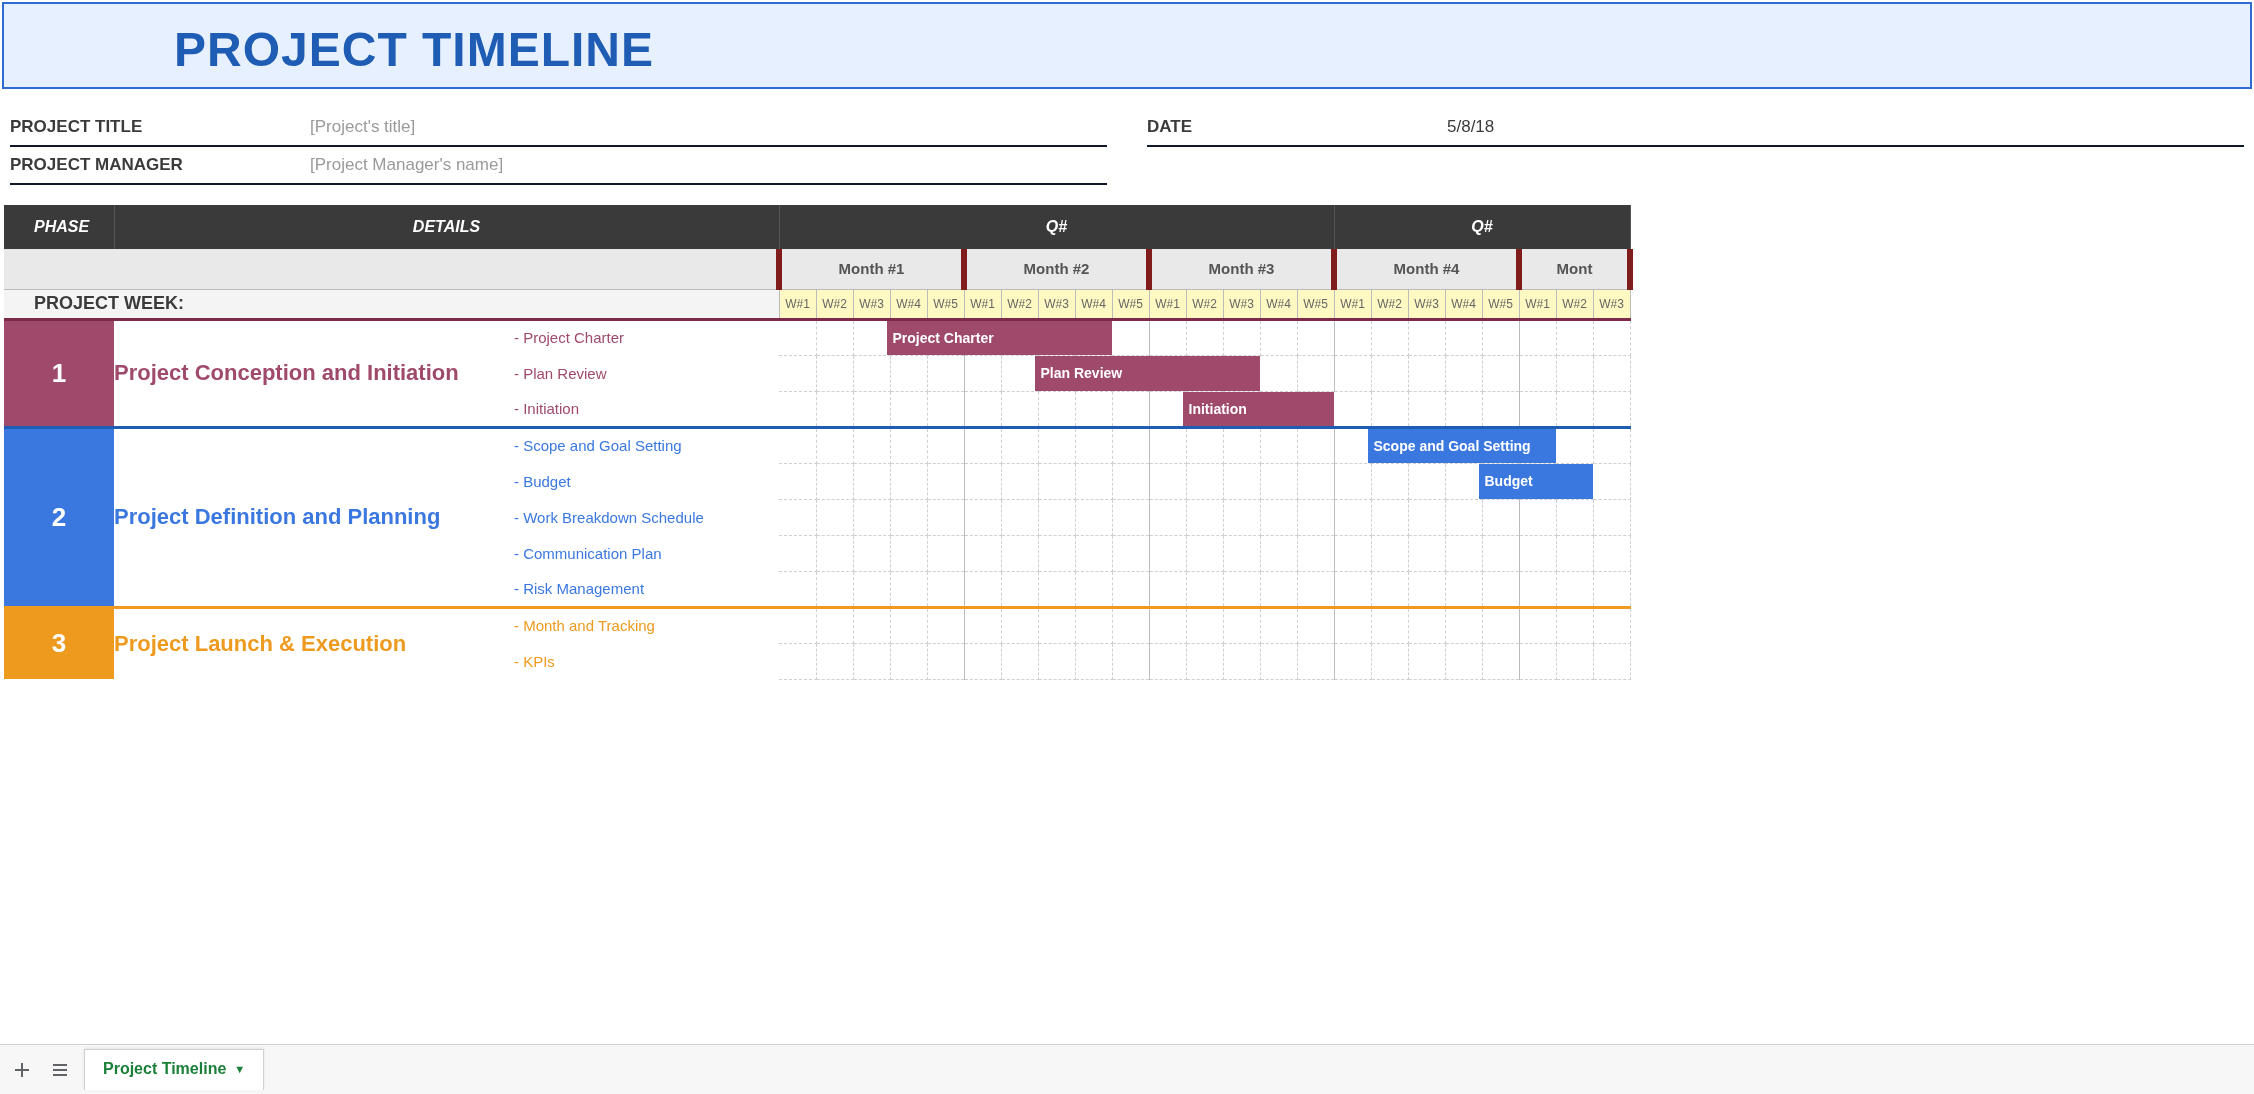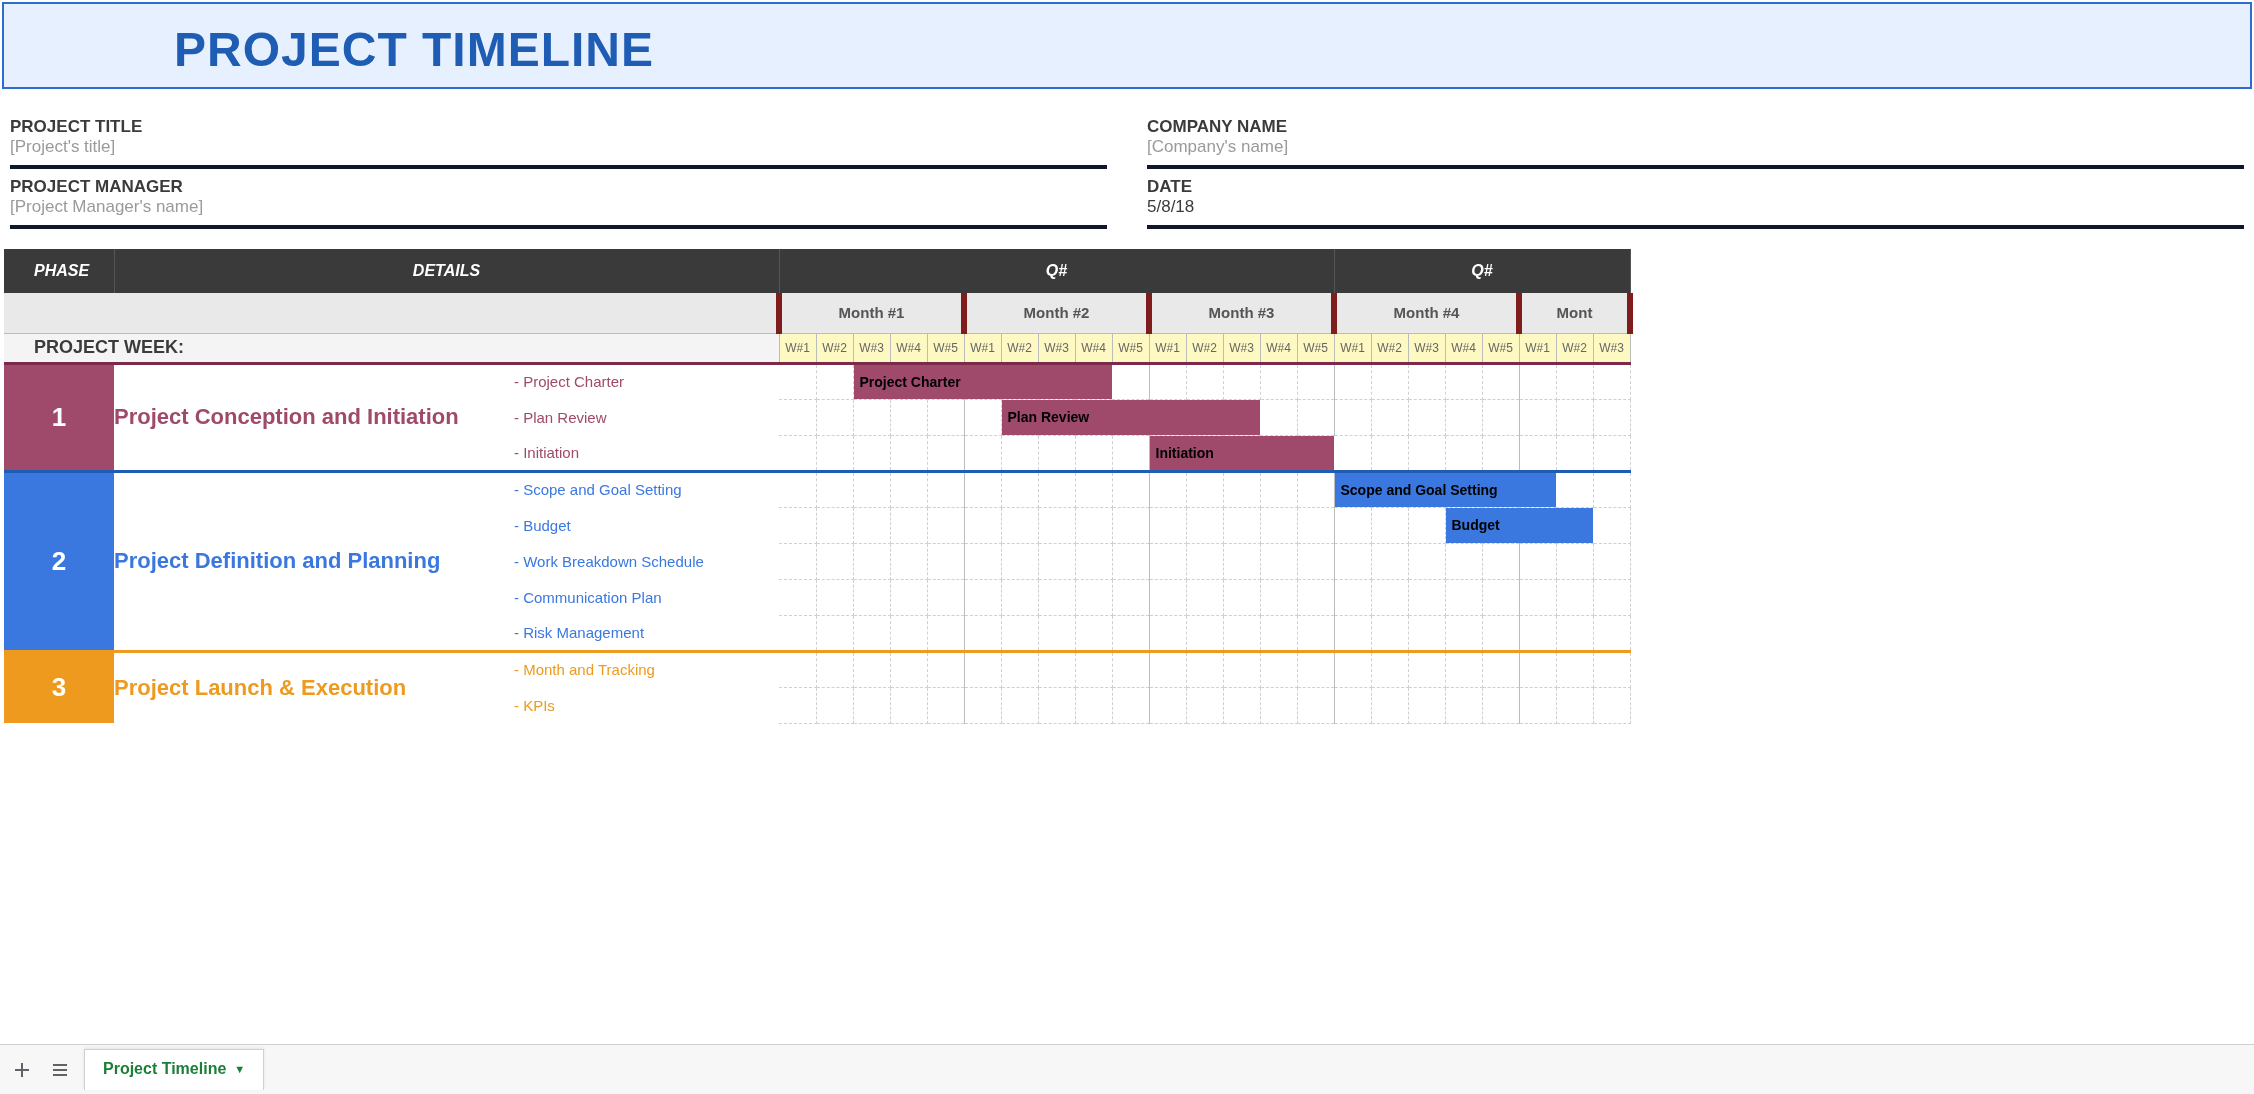--- a/index.html
+++ b/index.html
@@ -5,21 +5,21 @@
 * { margin:0; padding:0; box-sizing:border-box; }
 body { font-family:Arial,Helvetica,sans-serif; background:#fff; color:#333; overflow:hidden; }
 
 
 .banner { background:#e7f0fe; border:2px solid #2f6bd0; padding:18px 0 10px 0; margin:2px 2px 20px 2px; }
 .banner-title { color:#1f5db5; font-size:48px; font-weight:900; letter-spacing:1px; padding-left:170px; }
 
 
 .meta { display:flex; gap:40px; padding:0 10px 20px 10px; }
 .meta-col { flex:1; }
-.meta-row { display:flex; border-bottom:4px solid #0f172a; padding:8px 0;flex-direction:column; }
+.meta-row { display:flex; border-bottom:2px solid #0f172a; padding:8px 0; }
 .meta-label { width:300px; font-weight:700; color:#3b3b3b; font-size:17px; }
 .meta-value { color:#9a9a9a; font-size:17px; }
 .meta-value.solid { color:#3b3b3b; }
 
 
 .timeline-wrap { overflow:hidden; margin:0 4px; }
 table.timeline { border-collapse:collapse; table-layout:fixed; }
 table.timeline th, table.timeline td { padding:0; }
 
 
@@ -53,21 +53,21 @@
 .ph2-txt { color:#3a78e0; }
 .ph3-txt { color:#ee9a1f; }
 
 td.detail { font-size:15px; padding-left:4px; vertical-align:middle; height:36px; }
 tr.sep-top td { border-top:3px solid; }
 tr.sep-top.s1 td { border-top-color:#7b2a4a; }
 tr.sep-top.s2 td { border-top-color:#1f5db5; }
 tr.sep-top.s3 td { border-top-color:#ee9a1f; }
 
 
-.bar { position:absolute; inset:0; color:#000000; font-weight:600; font-size:14px; display:flex; align-items:center; padding-left:6px; white-space:nowrap; z-index:2; }
+.bar { position:absolute; inset:0; color:#ffffff; font-weight:600; font-size:14px; display:flex; align-items:center; padding-left:6px; white-space:nowrap; z-index:2;margin-left:33px; }
 .bar.ph1b { background:#a04a6b; }
 .bar.ph2b { background:#3a78e0; }
 td.barcell { border-right:none; }
 
 
 .tabbar { position:fixed; bottom:0; left:0; right:0; height:50px; background:#f7f7f7; border-top:1px solid #d0d0d0; display:flex; align-items:center; padding:0 8px; gap:10px; }
 .tabbar .icon-btn { width:28px; height:28px; display:flex; align-items:center; justify-content:center; color:#5f6368; cursor:pointer; border-radius:3px; }
 .sheet-tab { background:#fff; border:1px solid #d0d0d0; border-bottom:none; padding:10px 18px 12px 18px; display:flex; align-items:center; gap:8px; color:#1a7f37; font-weight:600; font-size:16px; cursor:pointer; box-shadow:0 -1px 3px rgba(0,0,0,0.08); }
 .sheet-tab .caret { font-size:11px; color:#1a7f37; }
 
@@ -87,24 +87,20 @@
         <div class="meta-row">
           <div class="meta-label">PROJECT TITLE</div>
           <div class="meta-value">[Project's title]</div>
         </div>
         <div class="meta-row">
           <div class="meta-label">PROJECT MANAGER</div>
           <div class="meta-value">[Project Manager's name]</div>
         </div>
       </div>
     <div class="meta-col" id="meta-right">
-        <div class="meta-row">
-          <div class="meta-label">COMPANY NAME</div>
-          <div class="meta-value">[Company's name]</div>
-        </div>
         <div class="meta-row">
           <div class="meta-label">DATE</div>
           <div class="meta-value solid">5/8/18</div>
         </div>
       </div>
   </div>
 
   <div class="timeline-wrap">
     <table class="timeline" id="tl">
         <colgroup>

